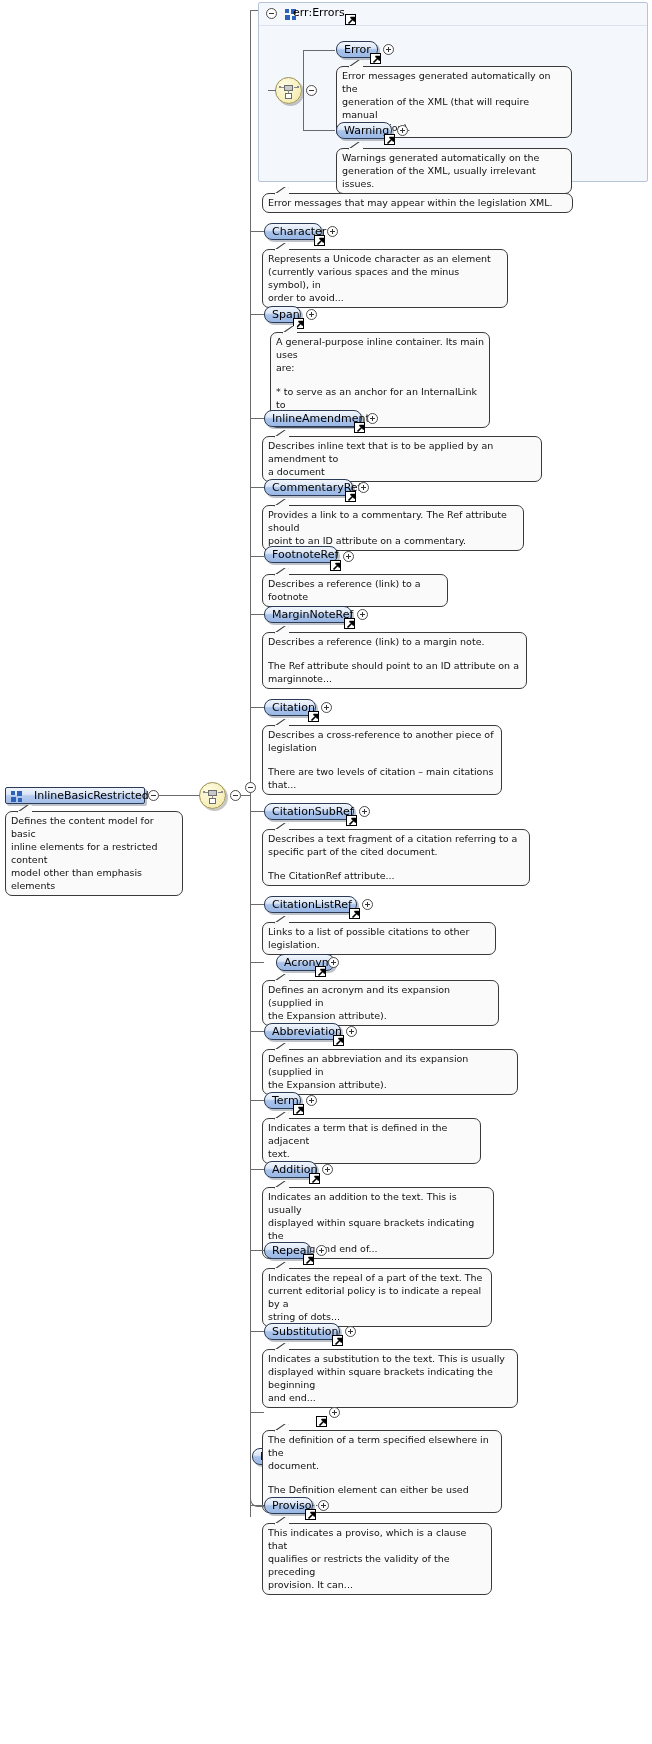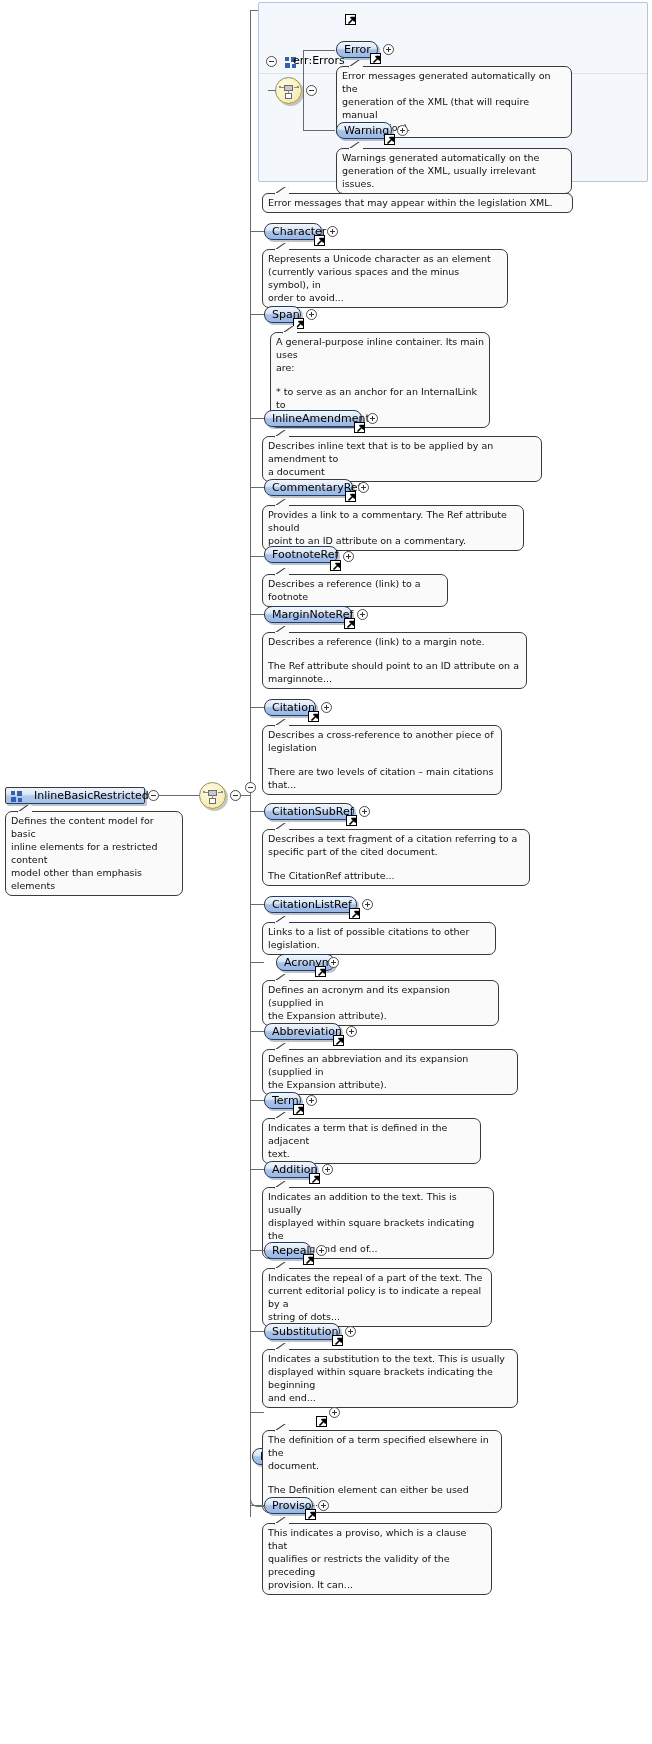--- a/index.html
+++ b/index.html
@@ -14,21 +14,20 @@
   .grouppanel{
     position:absolute;
     border:1px solid #b8c4d8;
     background:#f4f7fc;
     border-radius:2px;
     box-sizing:border-box;
   }
   .grouphdr{
     position:absolute;left:0;top:0;right:0;height:22px;
     border-bottom:1px solid #dde3ee;
-    margin-top:48px;
   }
   .grouphdr .gtitle{
     position:absolute;left:34px;top:3px;
     font-size:11px;color:#000;white-space:nowrap;
   }
 
   
   .el{
     position:absolute;height:17px;box-sizing:border-box;
     border:1px solid #2b3a55;border-radius:8px;
@@ -171,21 +170,21 @@
         <path d="M8.6 2.2 L8.6 6.9 L3.9 2.2 Z" fill="#000"></path>
       </svg>
     </div>
     <div class="pm plus" style="left:397px;top:125px;"></div>
     <div class="ann" style="left:336px;top:148px;width:236px;">
       <span class="tail"></span>
       <span class="tailmask"></span>
       <p>Warnings generated automatically on the</p>
       <p>generation of the XML, usually irrelevant issues.</p>
     </div>
-    <div class="ann" style="left:262px;top:193px;width:311px;border-radius:6px;">
+    <div class="ann" style="left:262px;top:193px;width:311px;">
       <span class="tail"></span>
       <span class="tailmask"></span>
       <p>Error messages that may appear within the legislation XML.</p>
     </div>
     <div class="el type" style="left:5px;top:787px;width:140px;"><span class="tileicon">
         <i class="a"></i>
         <i class="b"></i>
         <i class="c"></i>
         <i class="d"></i>
       </span><span style="margin-left:6px;">InlineBasicRestricted</span></div>

